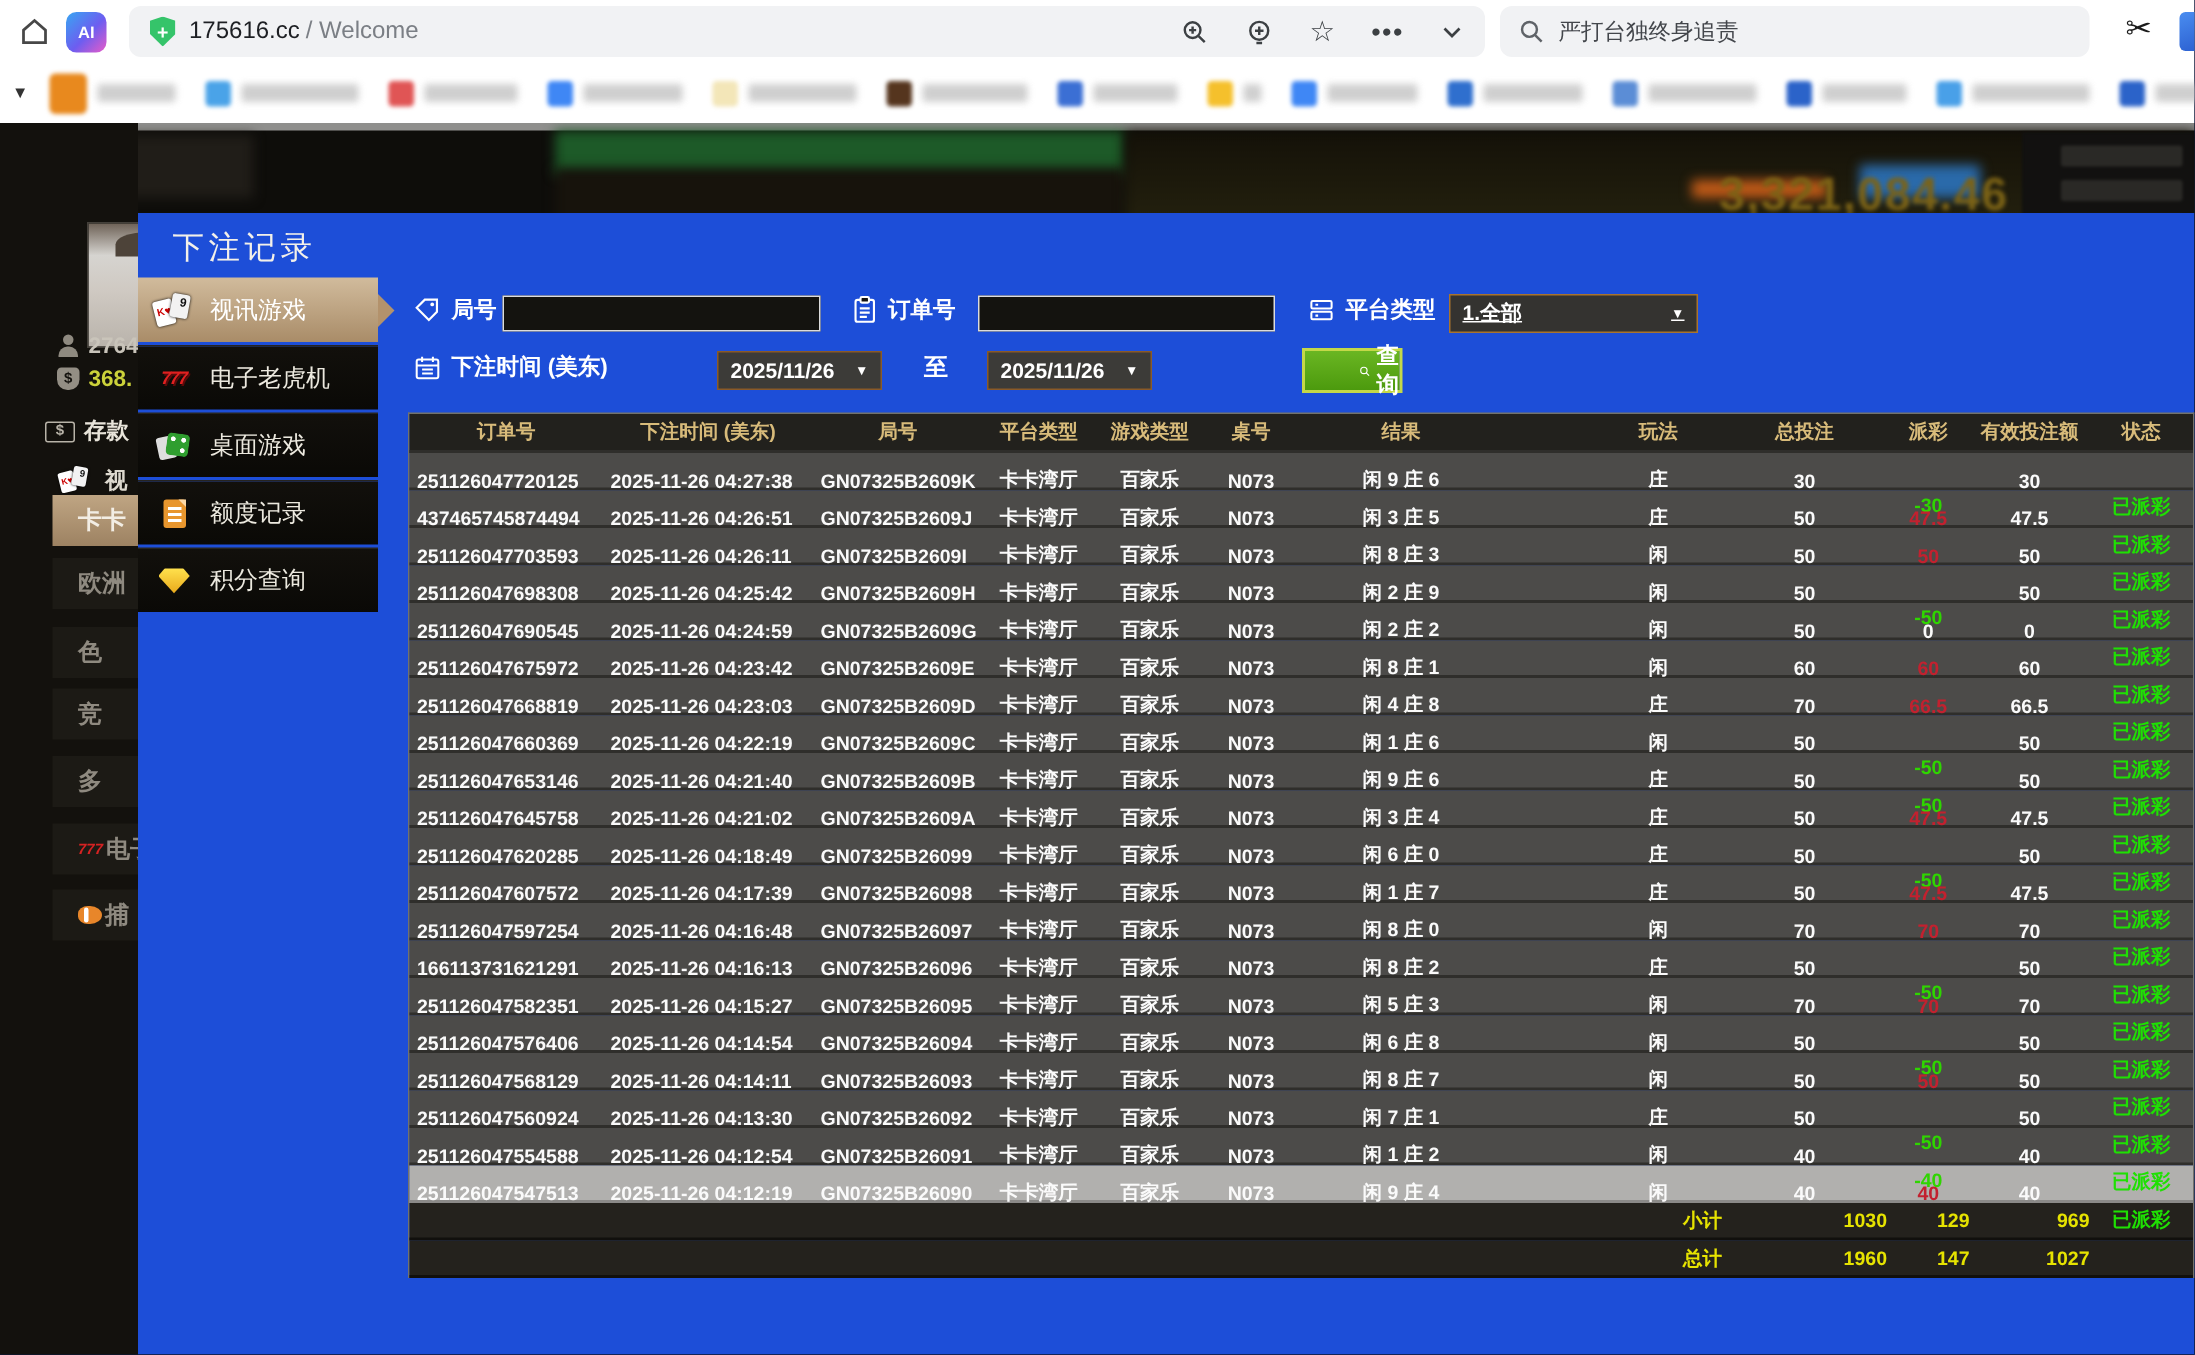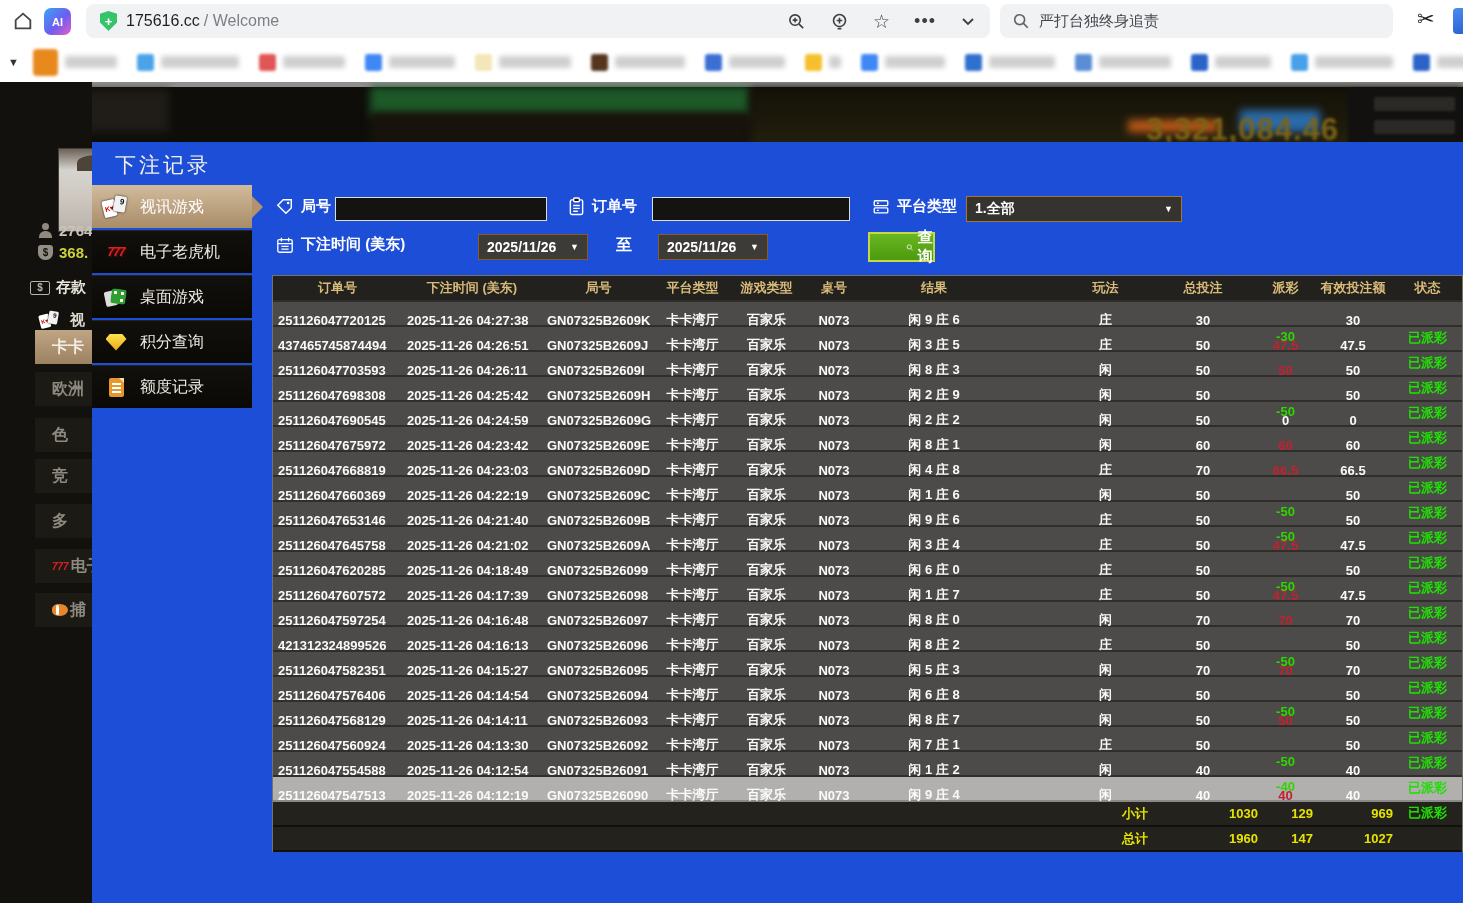--- a/index.html
+++ b/index.html
@@ -328,29 +328,29 @@
       <div class="menu-item">
         <span class="mi-ic">
           <span class="ic-dice">
             <i></i>
           </span>
         </span>
         <span>桌面游戏</span>
       </div>
       <div class="menu-item">
         <span class="mi-ic">
+          <span class="ic-doc"></span>
+        </span>
+        <span>额度记录</span>
+      </div>
+      <div class="menu-item">
+        <span class="mi-ic">
           <span class="ic-gem"></span>
         </span>
         <span>积分查询</span>
-      </div>
-      <div class="menu-item">
-        <span class="mi-ic">
-          <span class="ic-doc"></span>
-        </span>
-        <span>额度记录</span>
       </div>
     </div>
 
   <div class="flt-label" style="left:184px;top:55px;">
     <svg width="18" height="18" viewBox="0 0 20 20" fill="none" stroke="#fff" stroke-width="1.6">
       <path d="M2 8 L8 2 L17 2 L17 11 L11 17 Z"></path>
         <circle cx="13.5" cy="5.5" r="1.4" fill="#fff" stroke="none"></circle>
     </svg>
     <span>局号</span>
   </div>
@@ -367,21 +367,21 @@
   <input class="flt-input" style="left: 560px; top: 55px; width: 198px;" value="">
 
   <div class="flt-label" style="left:780px;top:55px;">
     <svg width="18" height="18" viewBox="0 0 20 20" fill="none" stroke="#fff" stroke-width="1.5">
       <rect x="2.5" y="3" width="15" height="5.5" rx="1"></rect>
         <rect x="2.5" y="11" width="15" height="5.5" rx="1"></rect>
       <path d="M5.5 5.8 h2 M5.5 13.8 h2"></path>
     </svg>
     <span>平台类型</span>
   </div>
-  <div class="flt-select" style="left:874px;top:54px;width:216px;">
+  <div class="flt-select" style="left:874px;top:54px;width:166px;text-decoration:underline;">
     <span>1.全部</span>
     <span class="car">▼</span>
   </div>
 
   <div class="flt-label" style="left:184px;top:93px;">
     <svg width="18" height="18" viewBox="0 0 20 20" fill="none" stroke="#fff" stroke-width="1.5">
       <rect x="2" y="4" width="16" height="14" rx="1.5"></rect>
         <path d="M6 2 v4 M14 2 v4 M2 8.5 h16 M6 11.5 h8 M6 14.5 h8"></path>
     </svg>
     <span>下注时间 (美东)</span>
@@ -608,21 +608,21 @@
         <div>N073</div>
         <div>闲 8 庄 0</div>
         <div><span class="playbtn"></span></div>
         <div>闲</div>
         <div>70</div>
         <div class="pay p">70</div>
         <div>70</div>
         <div class="stat">已派彩</div>
       </div>
       <div class="trow">
-        <div>421312324899526</div>
+        <div>166113731621291</div>
         <div>2025-11-26 04:16:13</div>
         <div>GN07325B26096</div>
         <div>卡卡湾厅</div>
         <div>百家乐</div>
         <div>N073</div>
         <div>闲 8 庄 2</div>
         <div><span class="playbtn"></span></div>
         <div>庄</div>
         <div>50</div>
         <div class="pay n">-50</div>

